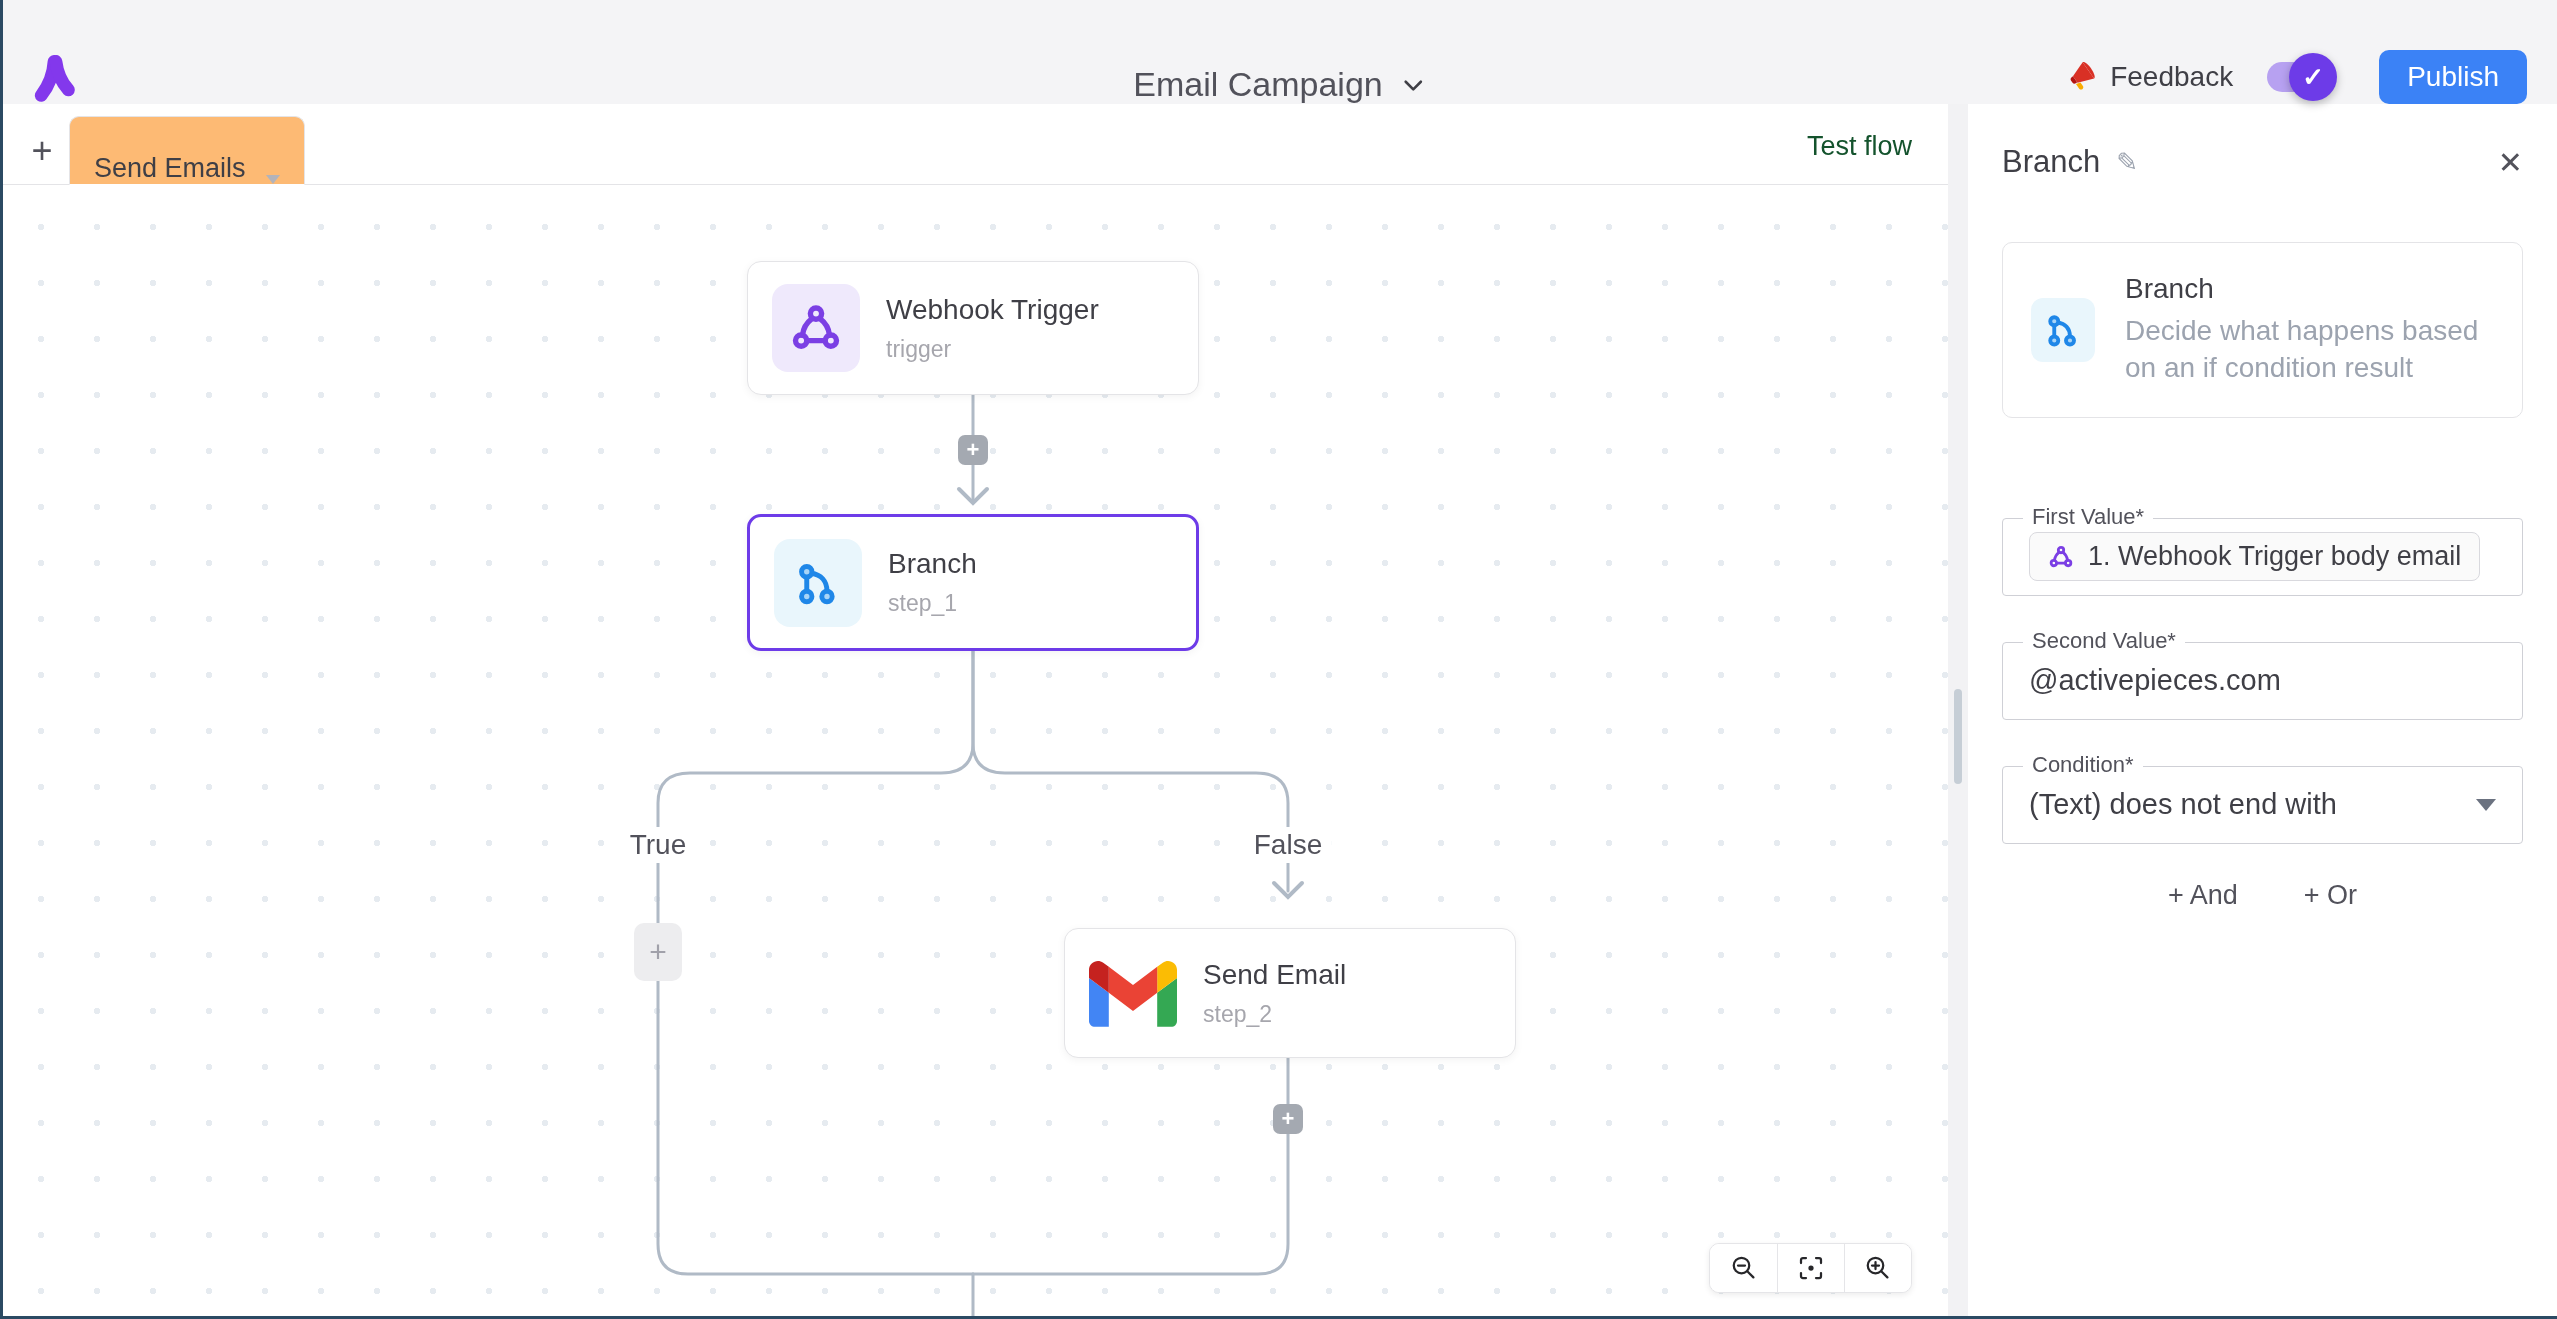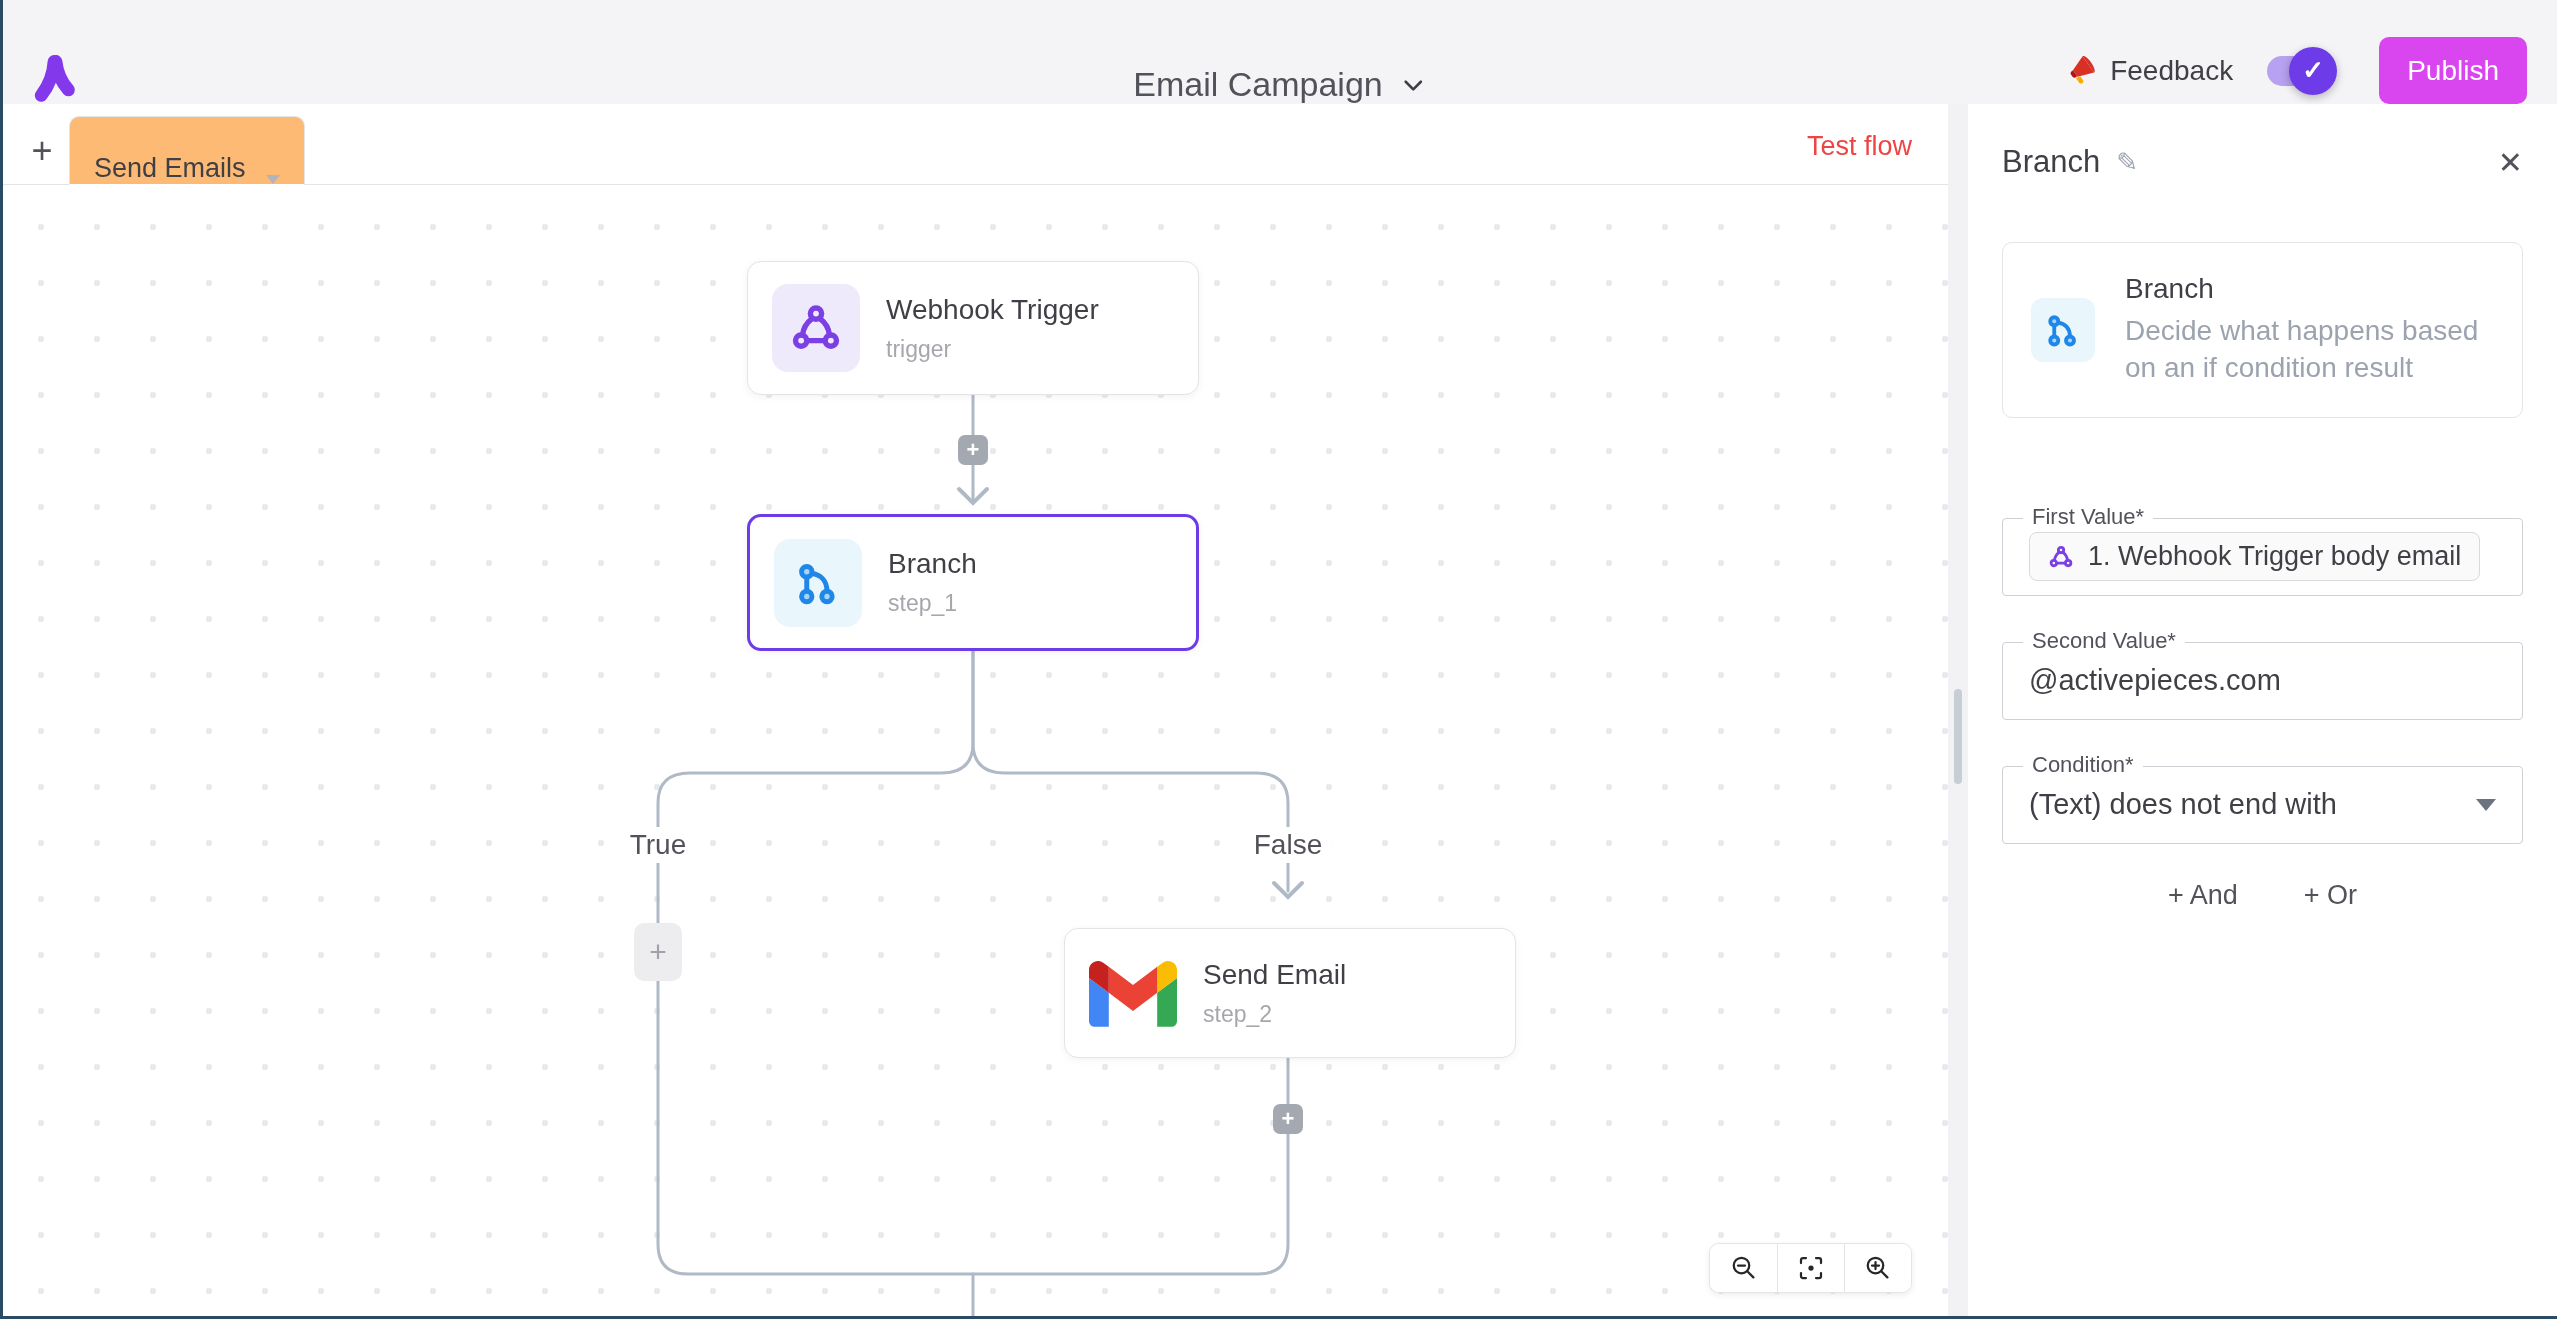--- a/index.html
+++ b/index.html
@@ -14,39 +14,39 @@
             position:relative; padding:0 30px; }
   .logo { width:44px; height:52px; }
   .header-title { position:absolute; left:50%; transform:translateX(-50%);
                   display:flex; align-items:center; gap:18px; font-size:34px; color:#52525b; cursor:pointer; }
   .header-right { margin-left:auto; display:flex; align-items:center; gap:34px; }
   .feedback { display:flex; align-items:center; gap:14px; font-size:28px; color:#3f3f46; cursor:pointer; }
   .toggle { position:relative; width:64px; height:30px; border-radius:15px; background:#b7a1f1; cursor:pointer; margin-right:14px; }
   .toggle-thumb { position:absolute; right:-6px; top:-9px; width:48px; height:48px; border-radius:50%;
                   background:#6d3be8; color:#fff; display:flex; align-items:center; justify-content:center;
                   font-size:26px; font-weight:bold; box-shadow:0 3px 8px rgba(0,0,0,.25); }
-  .publish-btn { height:67px; padding:0 28px; border:none; border-radius:10px; background:#d946ef;
+  .publish-btn { height:54px; padding:0 28px; border:none; border-radius:10px; background:#3b82f6;
                  color:#fff; font-size:28px; font-family:inherit; cursor:pointer; }
 
   
   .workspace { display:flex; height:1212px; }
   .canvas-col { width:1945px; display:flex; flex-direction:column; }
 
   .tabbar { height:81px; background:#fff; border-bottom:1px solid #e4e4e7;
             display:flex; align-items:flex-end; padding-left:16px; position:relative; }
   .add-tab { width:46px; height:66px; display:flex; align-items:center; justify-content:center;
              font-size:36px; font-weight:300; color:#52525b; cursor:pointer; }
   .tab { margin-left:4px; margin-bottom:-1px; height:69px; min-width:198px;
          border:1px solid #e4e4e7; border-bottom:1px solid #fff; border-radius:10px 10px 0 0;
          background:#fdba74; display:flex; align-items:flex-end; padding:0 24px; gap:20px;
          font-size:27px; color:#3f3f46; cursor:pointer; }
   .tab-caret { width:0; height:0; border-left:7px solid transparent; border-right:7px solid transparent;
                border-top:9px solid #b3b3ba; }
   .test-flow { position:absolute; right:36px; top:50%; transform:translateY(-42%);
-               font-size:27px; color:#ef4444; cursor:pointer; }
+               font-size:27px; color:#14532d; cursor:pointer; }
 
   .canvas { flex:1; position:relative; overflow:hidden;
             background-image:radial-gradient(circle, #e6ebf0 3px, transparent 3px);
             background-size:56px 56px; background-position:10px 14px;padding-left:24px; }
 
   .edges { position:absolute; left:0; top:0; }
 
   .node { position:absolute; width:452px; height:134px; background:#fff;
           border:1px solid #e4e4e7; border-radius:14px; box-shadow:0 2px 8px rgba(0,0,0,.05);
           display:flex; align-items:center; padding:0 24px; gap:26px; cursor:pointer; }

